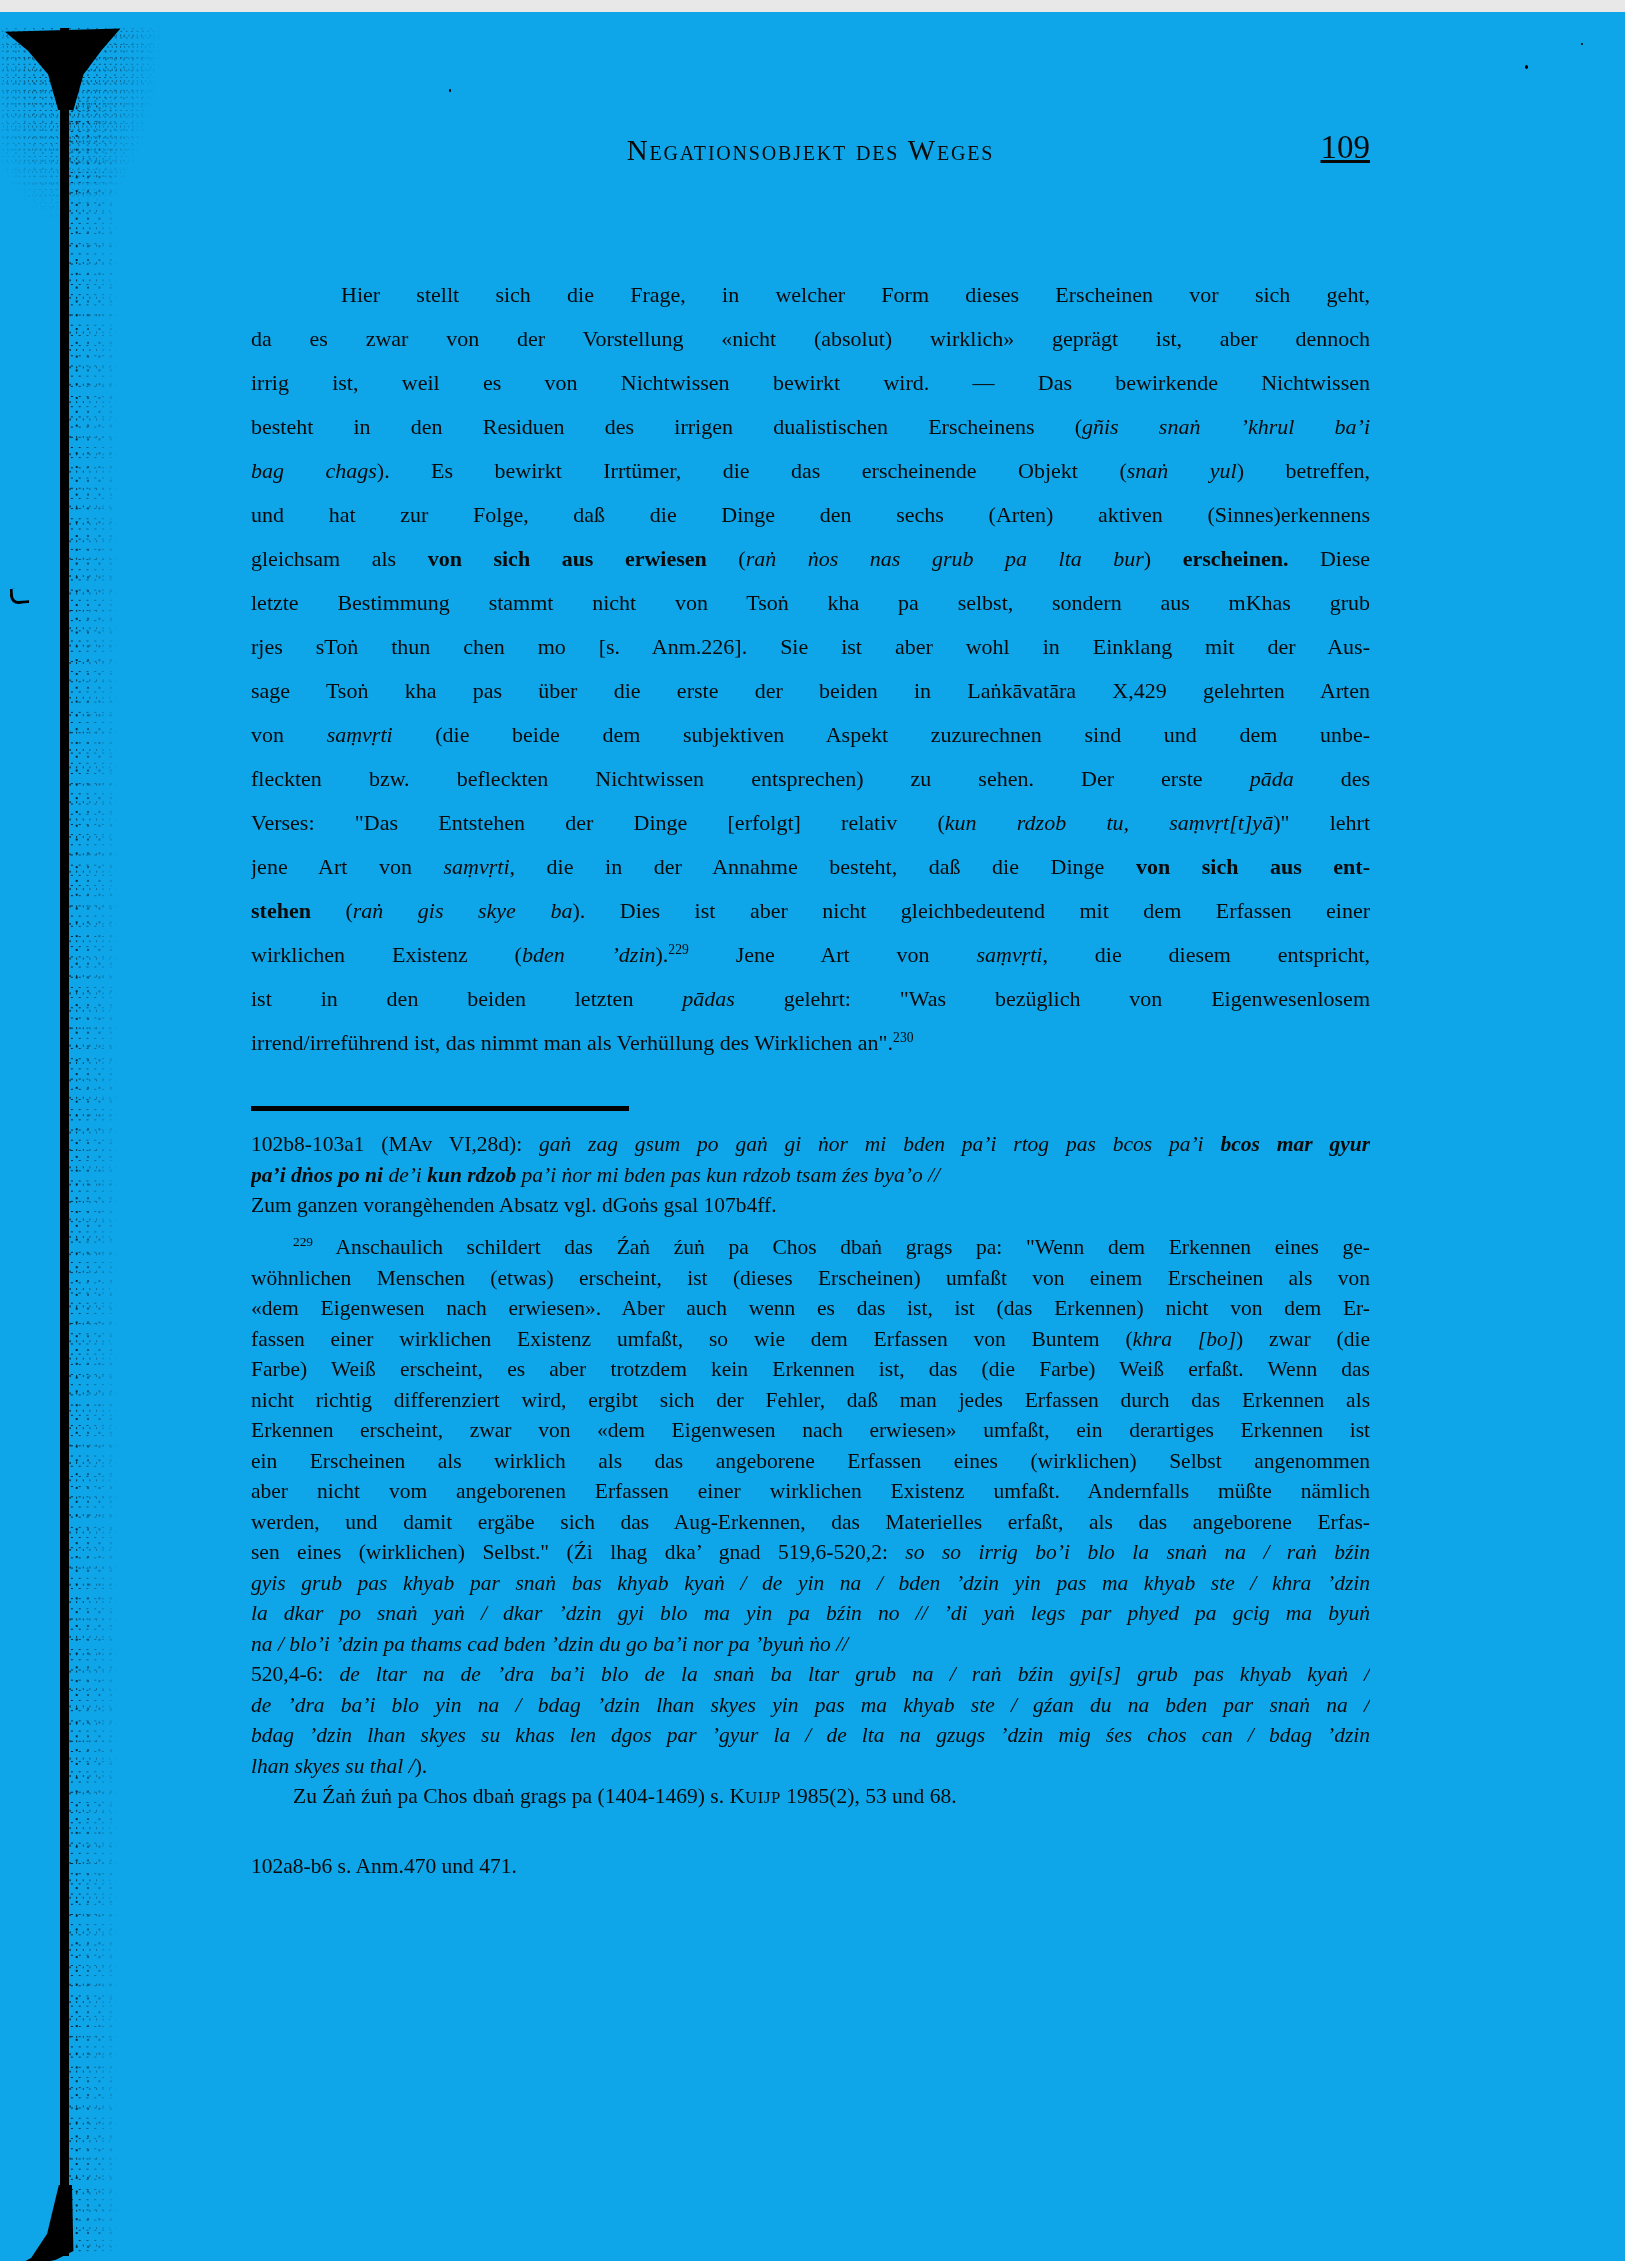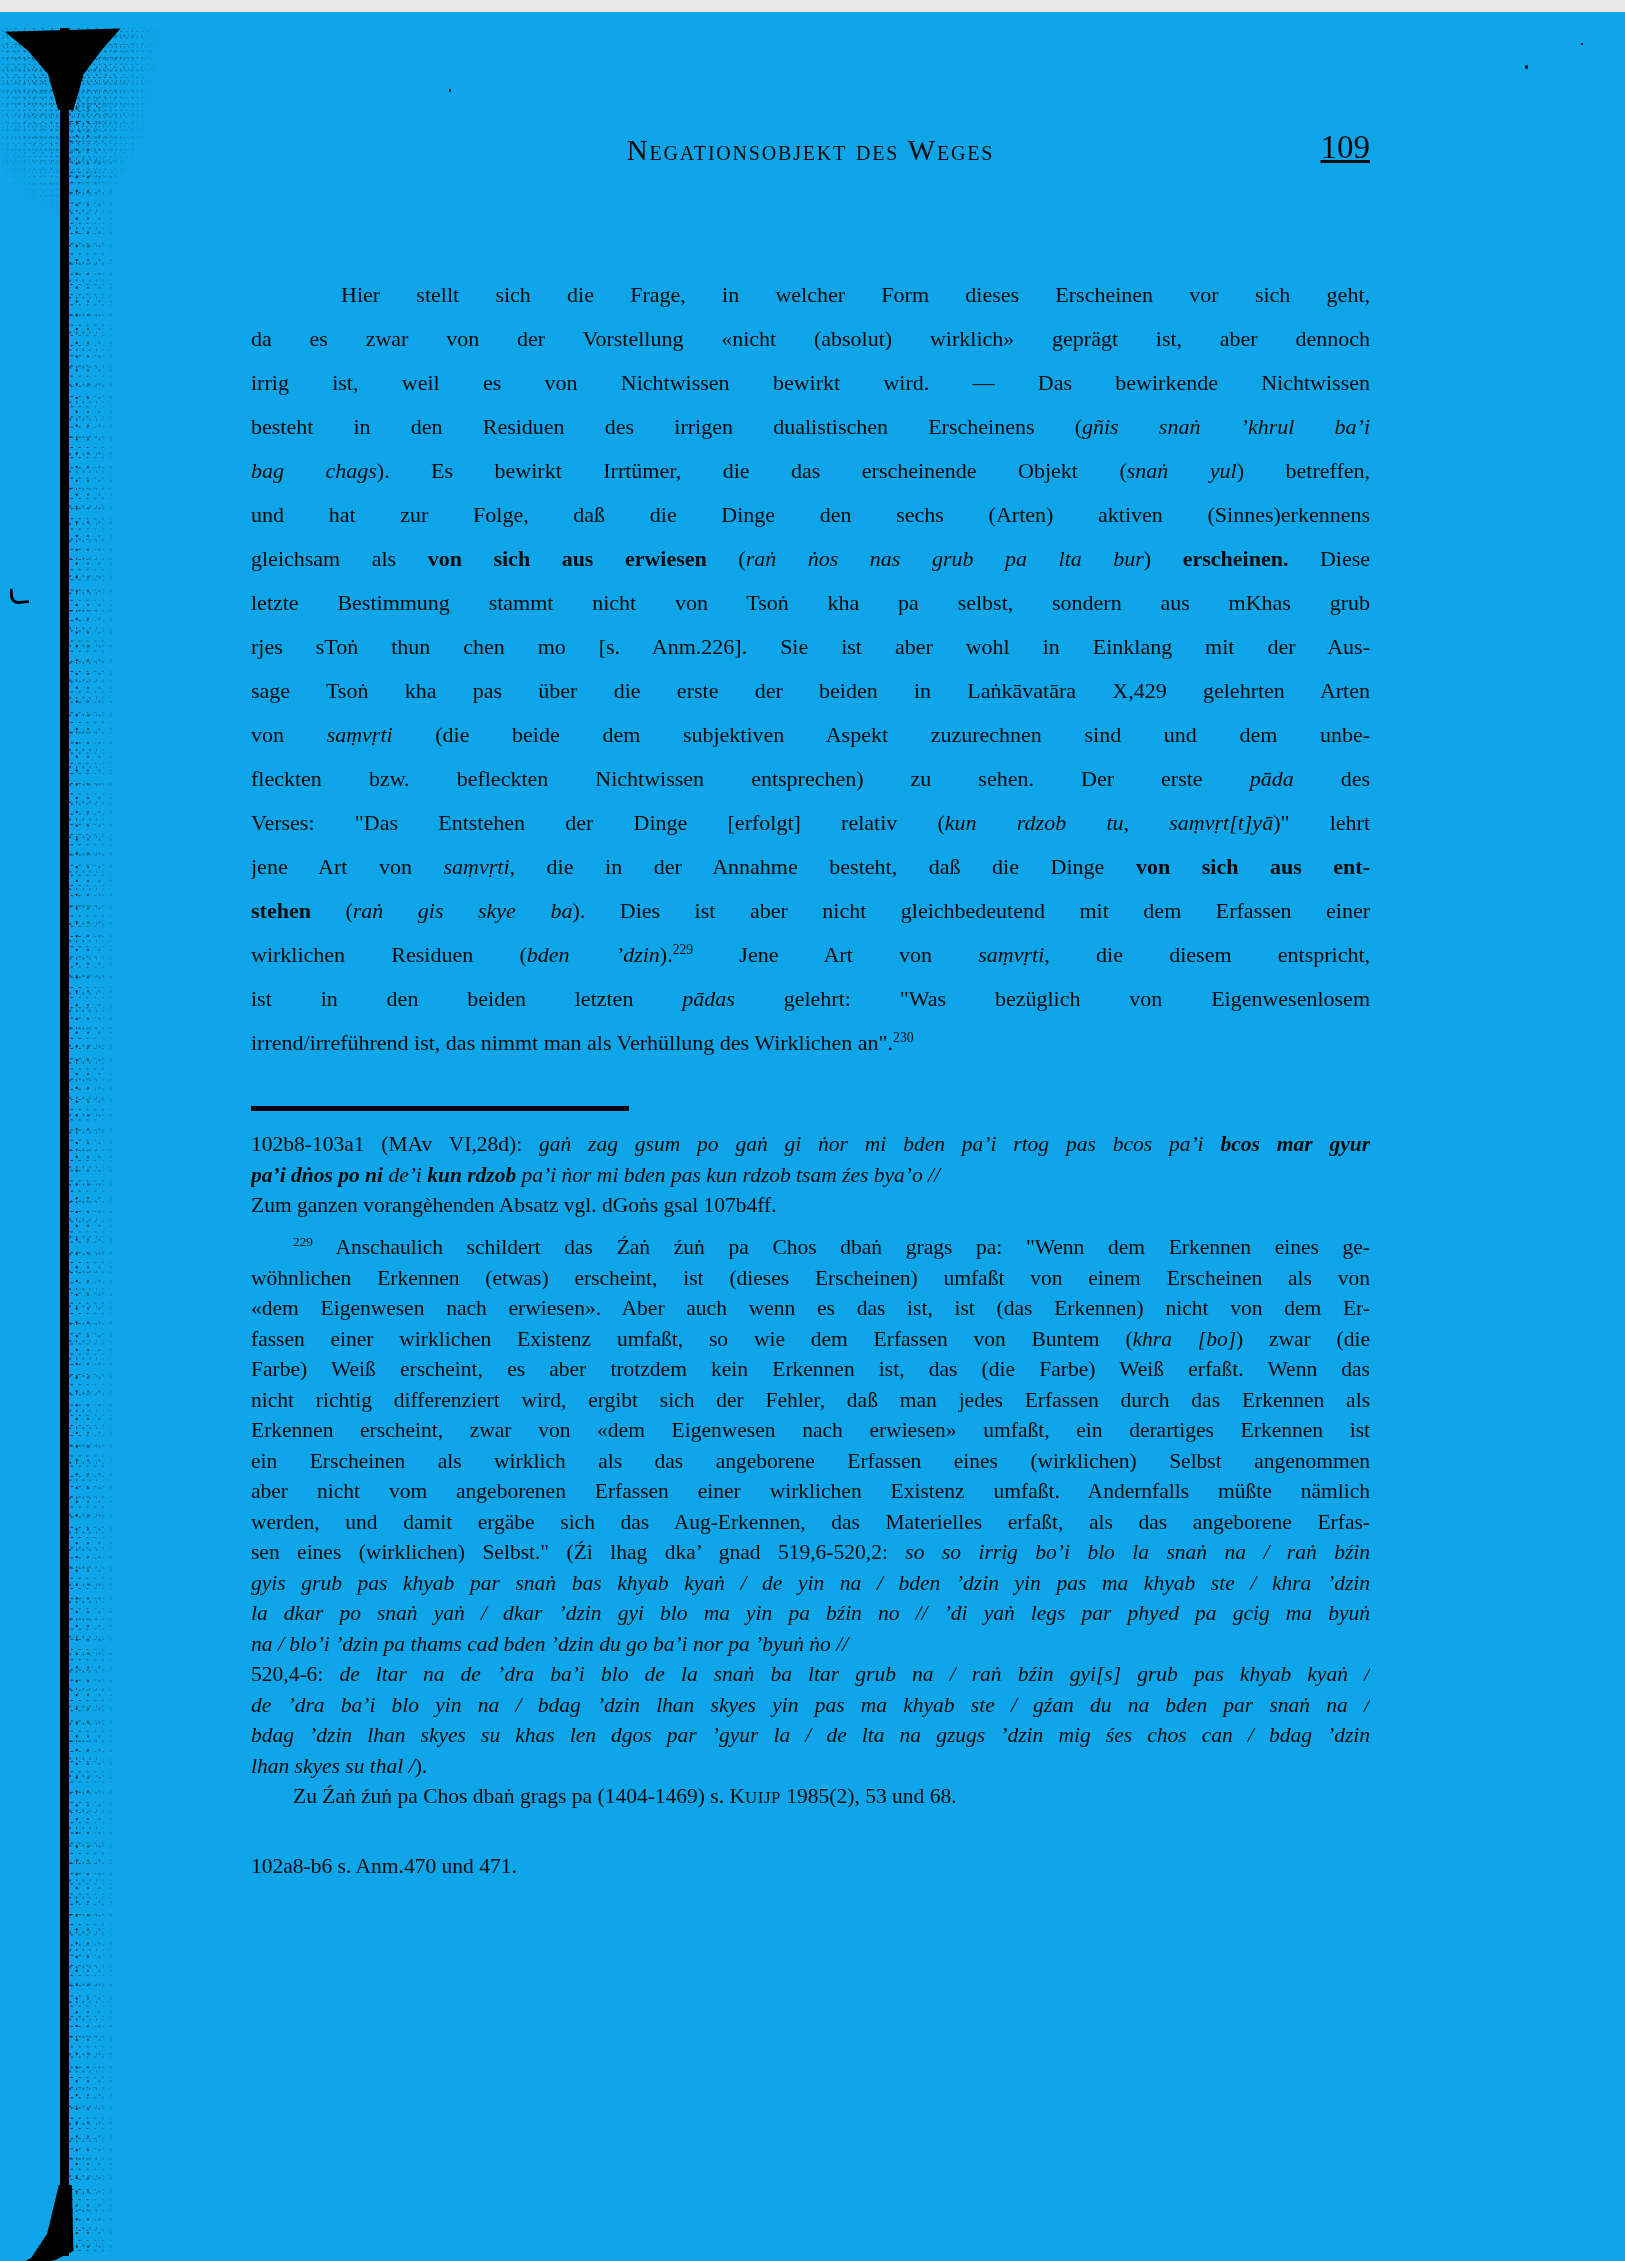--- a/index.html
+++ b/index.html
@@ -134,35 +134,35 @@
       <div class="tline"><span>und hat zur Folge, daß die Dinge den sechs (Arten) aktiven (Sinnes)erkennens</span></div>
       <div class="tline"><span>gleichsam als </span><span class="run-b">von sich aus erwiesen</span><span> (</span><span class="run-i">raṅ ṅos nas grub pa lta bur</span><span>) </span><span class="run-b">erscheinen.</span><span> Diese</span></div>
       <div class="tline"><span>letzte Bestimmung stammt nicht von Tsoṅ kha pa selbst, sondern aus mKhas grub</span></div>
       <div class="tline"><span>rjes sToṅ thun chen mo [s. Anm.226]. Sie ist aber wohl in Einklang mit der Aus-</span></div>
       <div class="tline"><span>sage Tsoṅ kha pas über die erste der beiden in Laṅkāvatāra X,429 gelehrten Arten</span></div>
       <div class="tline"><span>von </span><span class="run-i">saṃvṛti</span><span> (die beide dem subjektiven Aspekt zuzurechnen sind und dem unbe-</span></div>
       <div class="tline"><span>fleckten bzw. befleckten Nichtwissen entsprechen) zu sehen. Der erste </span><span class="run-i">pāda</span><span> des</span></div>
       <div class="tline"><span>Verses: "Das Entstehen der Dinge [erfolgt] relativ (</span><span class="run-i">kun rdzob tu, saṃvṛt[t]yā</span><span>)" lehrt</span></div>
       <div class="tline"><span>jene Art von </span><span class="run-i">saṃvṛti</span><span>, die in der Annahme besteht, daß die Dinge </span><span class="run-b">von sich aus ent-</span></div>
       <div class="tline"><span class="run-b">stehen</span><span> (</span><span class="run-i">raṅ gis skye ba</span><span>). Dies ist aber nicht gleichbedeutend mit dem Erfassen einer</span></div>
-      <div class="tline"><span>wirklichen Residuen (</span><span class="run-i">bden ’dzin</span><span>).</span><span class="run-sup">229</span><span> Jene Art von </span><span class="run-i">saṃvṛti</span><span>, die diesem entspricht,</span></div>
+      <div class="tline"><span>wirklichen Existenz (</span><span class="run-i">bden ’dzin</span><span>).</span><span class="run-sup">229</span><span> Jene Art von </span><span class="run-i">saṃvṛti</span><span>, die diesem entspricht,</span></div>
       <div class="tline"><span>ist in den beiden letzten </span><span class="run-i">pādas</span><span> gelehrt: "Was bezüglich von Eigenwesenlosem</span></div>
       <div class="tline flush"><span>irrend/irreführend ist, das nimmt man als Verhüllung des Wirklichen an".</span><span class="run-sup">230</span></div>
     </div>
 
   <div class="fn-rule"></div>
 
   <div class="tblock fn fn-cont">
       <div class="tline"><span>102b8-103a1 (MAv VI,28d): </span><span class="run-i">gaṅ zag gsum po gaṅ gi ṅor mi bden pa’i rtog pas bcos pa’i </span><span class="run-bi">bcos mar gyur</span></div>
       <div class="tline flush"><span class="run-bi">pa’i dṅos po ni </span><span class="run-i">de’i </span><span class="run-bi">kun rdzob </span><span class="run-i">pa’i ṅor mi bden pas kun rdzob tsam źes bya’o //</span></div>
       <div class="tline flush"><span>Zum ganzen vorangèhenden Absatz vgl. dGoṅs gsal 107b4ff.</span></div>
     </div>
   <div class="tblock fn fn-229">
       <div class="tline ind"><span class="run-sup">229</span><span> Anschaulich schildert das Źaṅ źuṅ pa Chos dbaṅ grags pa: "Wenn dem Erkennen eines ge-</span></div>
-      <div class="tline"><span>wöhnlichen Erkennen (etwas) erscheint, ist (dieses Erscheinen) umfaßt von einem Erscheinen als von</span></div>
+      <div class="tline"><span>wöhnlichen Menschen (etwas) erscheint, ist (dieses Erscheinen) umfaßt von einem Erscheinen als von</span></div>
       <div class="tline"><span>«dem Eigenwesen nach erwiesen». Aber auch wenn es das ist, ist (das Erkennen) nicht von dem Er-</span></div>
       <div class="tline"><span>fassen einer wirklichen Existenz umfaßt, so wie dem Erfassen von Buntem (</span><span class="run-i">khra [bo]</span><span>) zwar (die</span></div>
       <div class="tline"><span>Farbe) Weiß erscheint, es aber trotzdem kein Erkennen ist, das (die Farbe) Weiß erfaßt. Wenn das</span></div>
       <div class="tline"><span>nicht richtig differenziert wird, ergibt sich der Fehler, daß man jedes Erfassen durch das Erkennen als</span></div>
       <div class="tline"><span>Erkennen erscheint, zwar von «dem Eigenwesen nach erwiesen» umfaßt, ein derartiges Erkennen ist</span></div>
       <div class="tline"><span>ein Erscheinen als wirklich als das angeborene Erfassen eines (wirklichen) Selbst angenommen</span></div>
       <div class="tline"><span>aber nicht vom angeborenen Erfassen einer wirklichen Existenz umfaßt. Andernfalls müßte nämlich</span></div>
       <div class="tline"><span>werden, und damit ergäbe sich das Aug-Erkennen, das Materielles erfaßt, als das angeborene Erfas-</span></div>
       <div class="tline"><span>sen eines (wirklichen) Selbst." (Źi lhag dka’ gnad 519,6-520,2: </span><span class="run-i">so so irrig bo’i blo la snaṅ na / raṅ bźin</span></div>
       <div class="tline"><span class="run-i">gyis grub pas khyab par snaṅ bas khyab kyaṅ / de yin na / bden ’dzin yin pas ma khyab ste / khra ’dzin</span></div>

